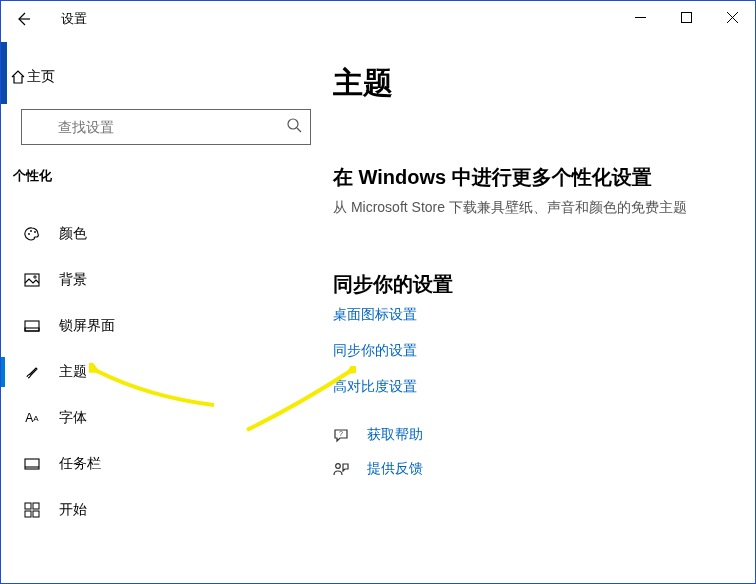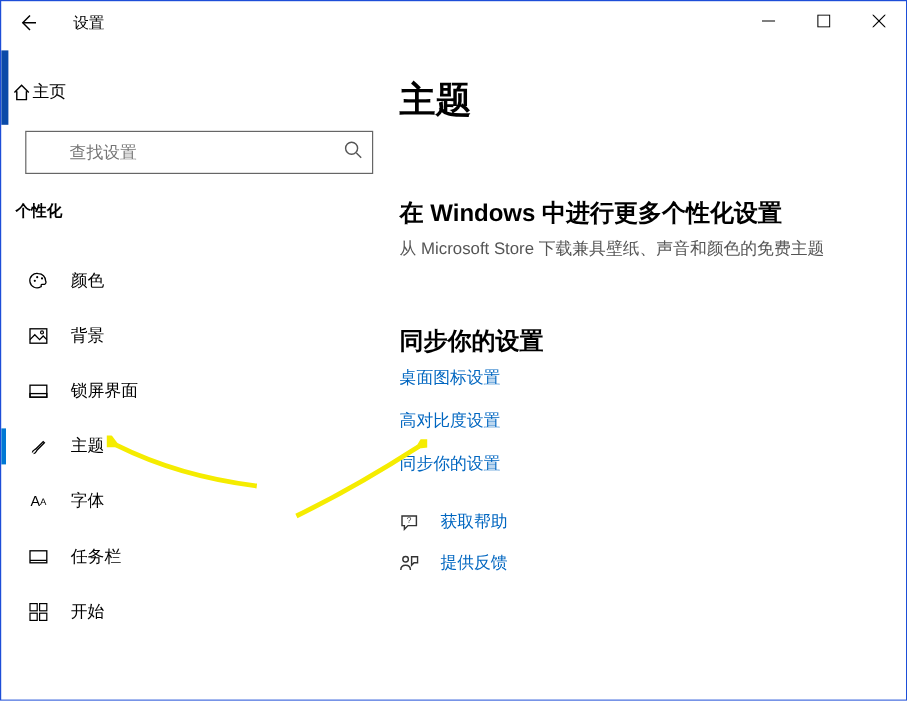--- a/index.html
+++ b/index.html
@@ -336,22 +336,22 @@
       <h1>主题</h1>
 
       <div class="main-block">
         <h2>在 Windows 中进行更多个性化设置</h2>
         <div class="sub">从 Microsoft Store 下载兼具壁纸、声音和颜色的免费主题</div>
       </div>
 
       <div class="links-block">
         <h2>同步你的设置</h2>
         <a class="link">桌面图标设置</a>
+        <a class="link">同步你的设置</a>
         <a class="link">高对比度设置</a>
-        <a class="link">同步你的设置</a>
       </div>
 
       <div class="help-block">
         <div class="help-row">
           <span class="hicon">
             <svg width="16" height="16" viewBox="0 0 16 16">
                 <path d="M2 3h12v8H7l-3 3v-3H2z" fill="none" stroke="#333" stroke-width="1.2"></path>
                 <text x="8" y="9" font-size="7" text-anchor="middle" fill="#333">?</text>
               </svg>
           </span>

